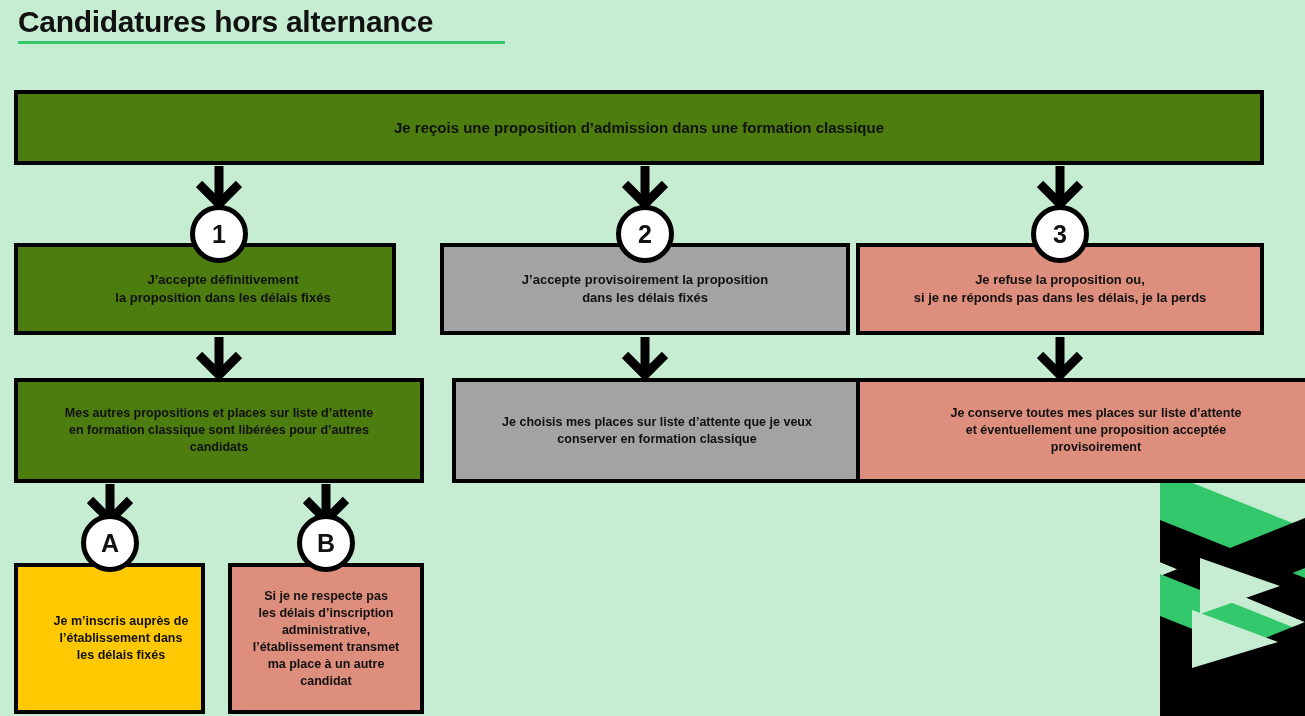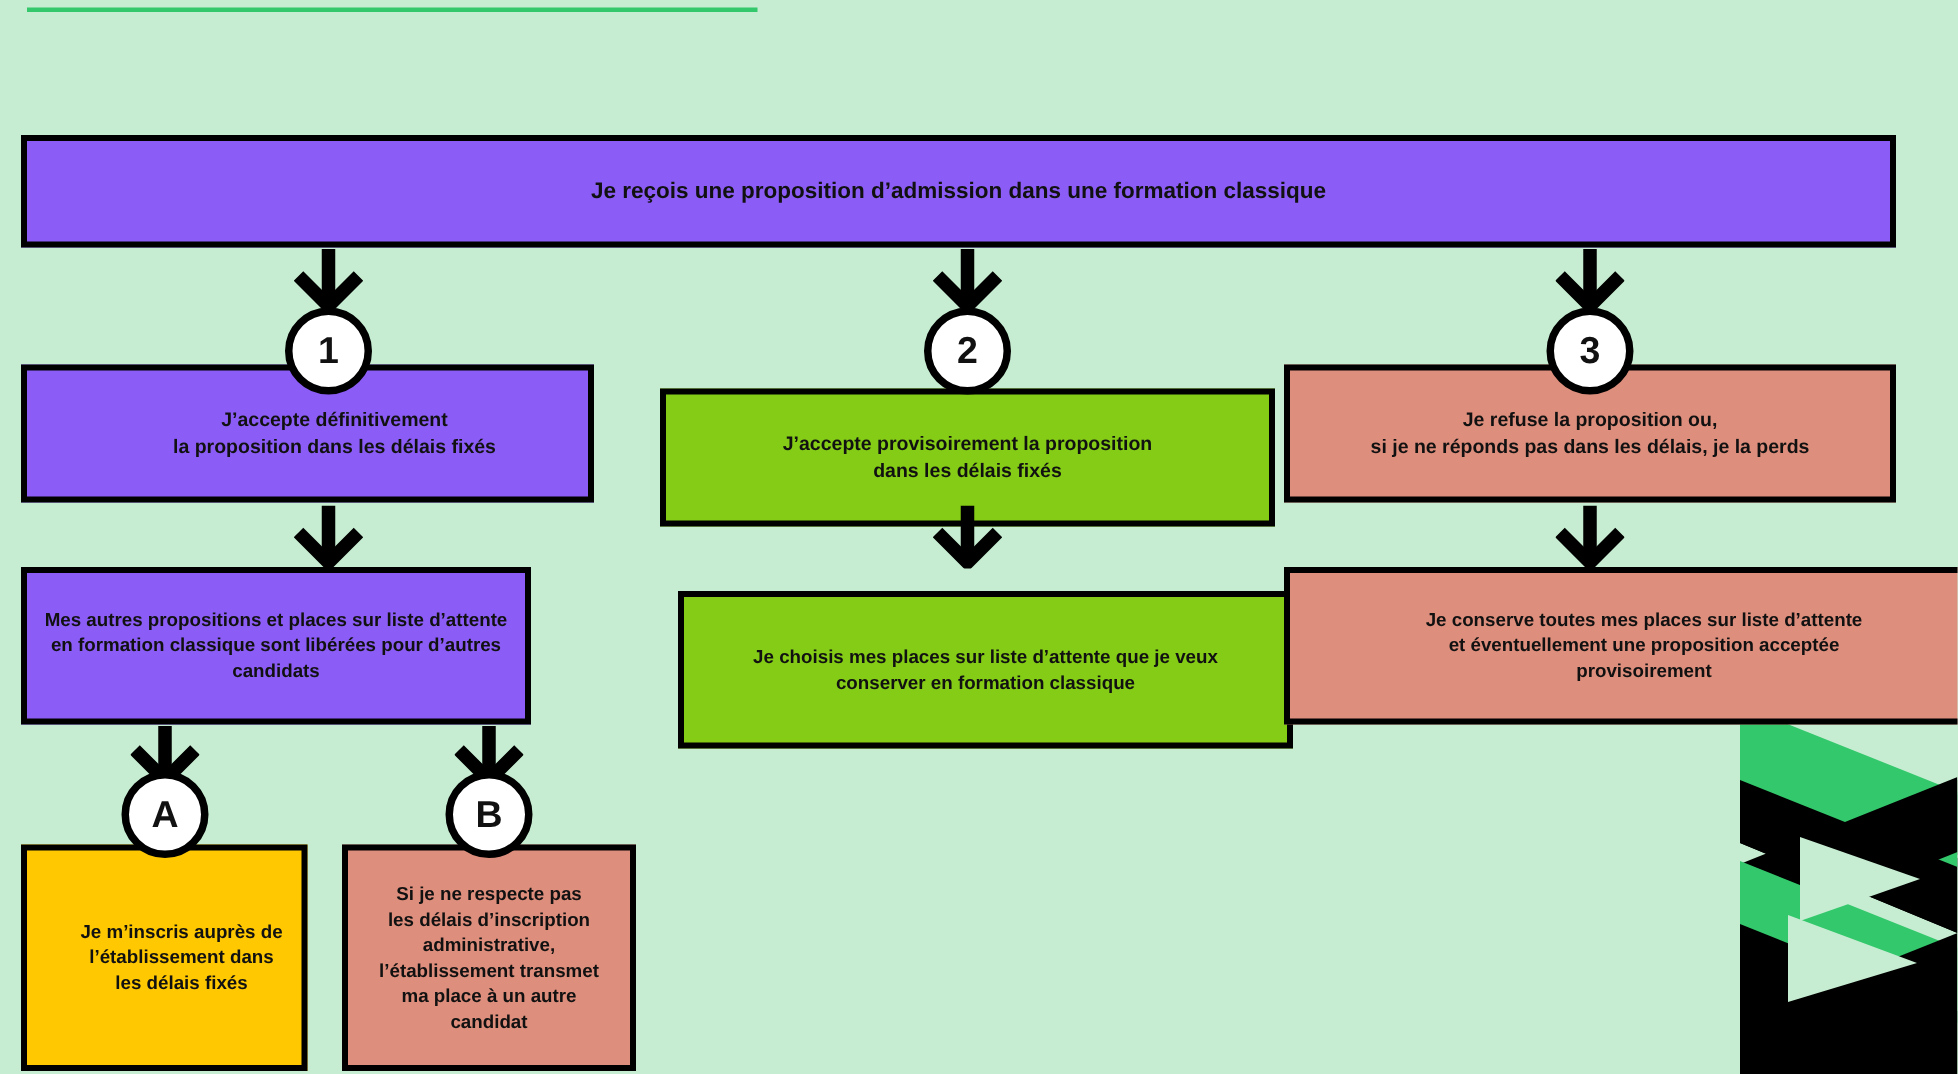--- a/index.html
+++ b/index.html
@@ -57,42 +57,42 @@
     display: flex;
     align-items: center;
     justify-content: center;
     text-align: center;
     color: #111111;
     font-weight: bold;
     z-index: 2;
   }
   .box .txt { padding: 0 8px; white-space: pre-line; }
 
-  .green  { background: #8b5cf6; }
-  .peach  { background: #84cc16; margin-top: 16px; }
+  .green  { background: #4d7c0f; }
+  .peach  { background: #a3a3a3; }
   .salmon { background: #de8e7c; }
   .yellow { background: #ffc800; }
 
   
   #banner {
     left: 14px;  top: 90px;
     width: 1250px; height: 75px;
     font-size: 15px;
     line-height: 20px;
   }
 
   
   .row1 { top: 243px; height: 92px; font-size: 13px; line-height: 18px; }
   #opt1 { left: 14px;  width: 382px; padding-left: 36px; }
   #opt2 { left: 440px; width: 410px; }
   #opt3 { left: 856px; width: 408px; }
 
   
   .row2 { top: 378px; height: 105px; font-size: 12.5px; line-height: 17px; }
-  #cons1 { left: 14px;  width: 340px; }
+  #cons1 { left: 14px;  width: 410px; }
   #cons2 { left: 452px; width: 410px; }
   #cons3 { left: 856px; width: 480px; }
 
   
   .row3 { top: 563px; font-size: 12.5px; line-height: 17px; }
   #final-a { left: 14px;  width: 191px; height: 151px; padding-left: 23px; }
   #final-b { left: 228px; width: 196px; height: 151px; }
 
   
   .badge {
@@ -147,20 +147,21 @@
     <polygon points="80,58 175,96 175,74 80,36" fill="#c6edd1" opacity="0"></polygon>
     <polygon points="70,88 150,116 70,144" fill="#c6edd1"></polygon>
     <polygon points="70,192 150,220 70,248" fill="#c6edd1" opacity="0"></polygon>
     <polygon points="68,142 150,172 68,200" fill="#c6edd1" opacity="0"></polygon>
     <polygon points="62,140 148,172 62,198" fill="#c6edd1"></polygon>
     <rect x="0" y="0" width="30" height="246" fill="#c6edd1"></rect>
   </svg>
 </div>
 
 <div class="title-wrap">
+  <div class="title">Candidatures hors alternance</div>
   <div class="title-rule"></div>
 </div>
 
 <div class="box green" id="banner">
   <span class="txt">Je reçois une proposition d’admission dans une formation classique</span>
 </div>
 
 <div class="arrow" style="left:196px; top:166px;">
   <svg width="46" height="42" viewBox="0 0 46 42">
       <g fill="none" stroke="#000" stroke-width="9">

